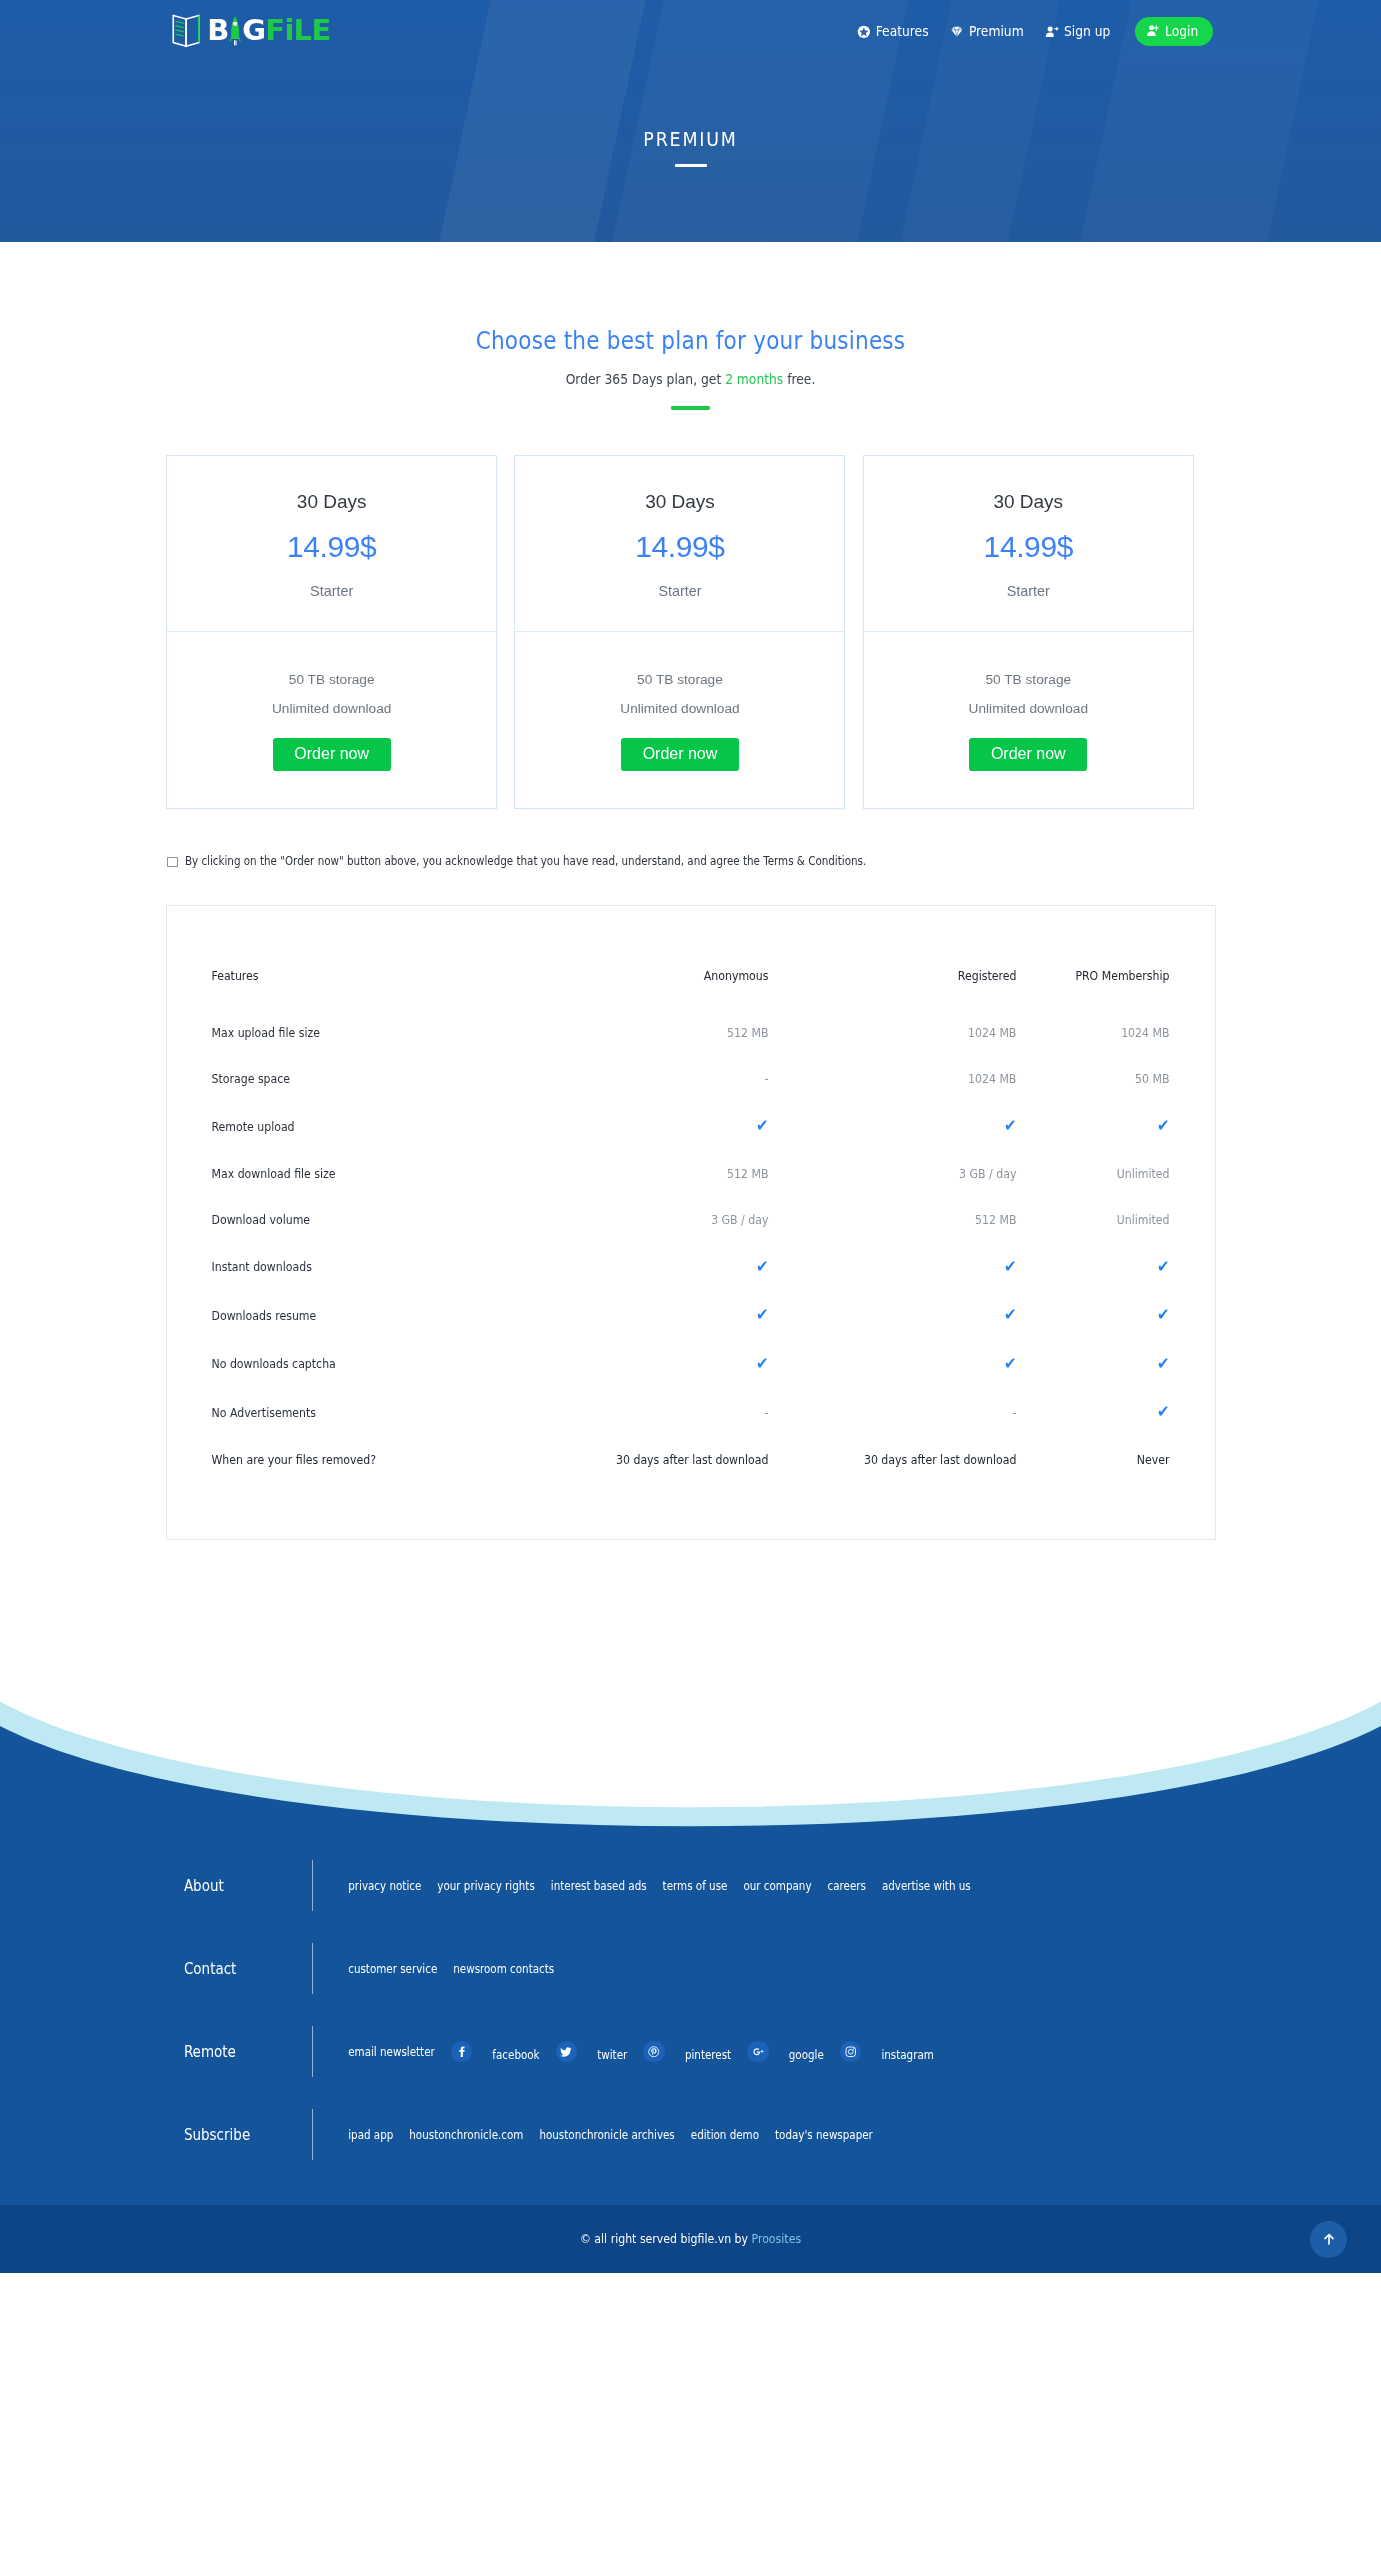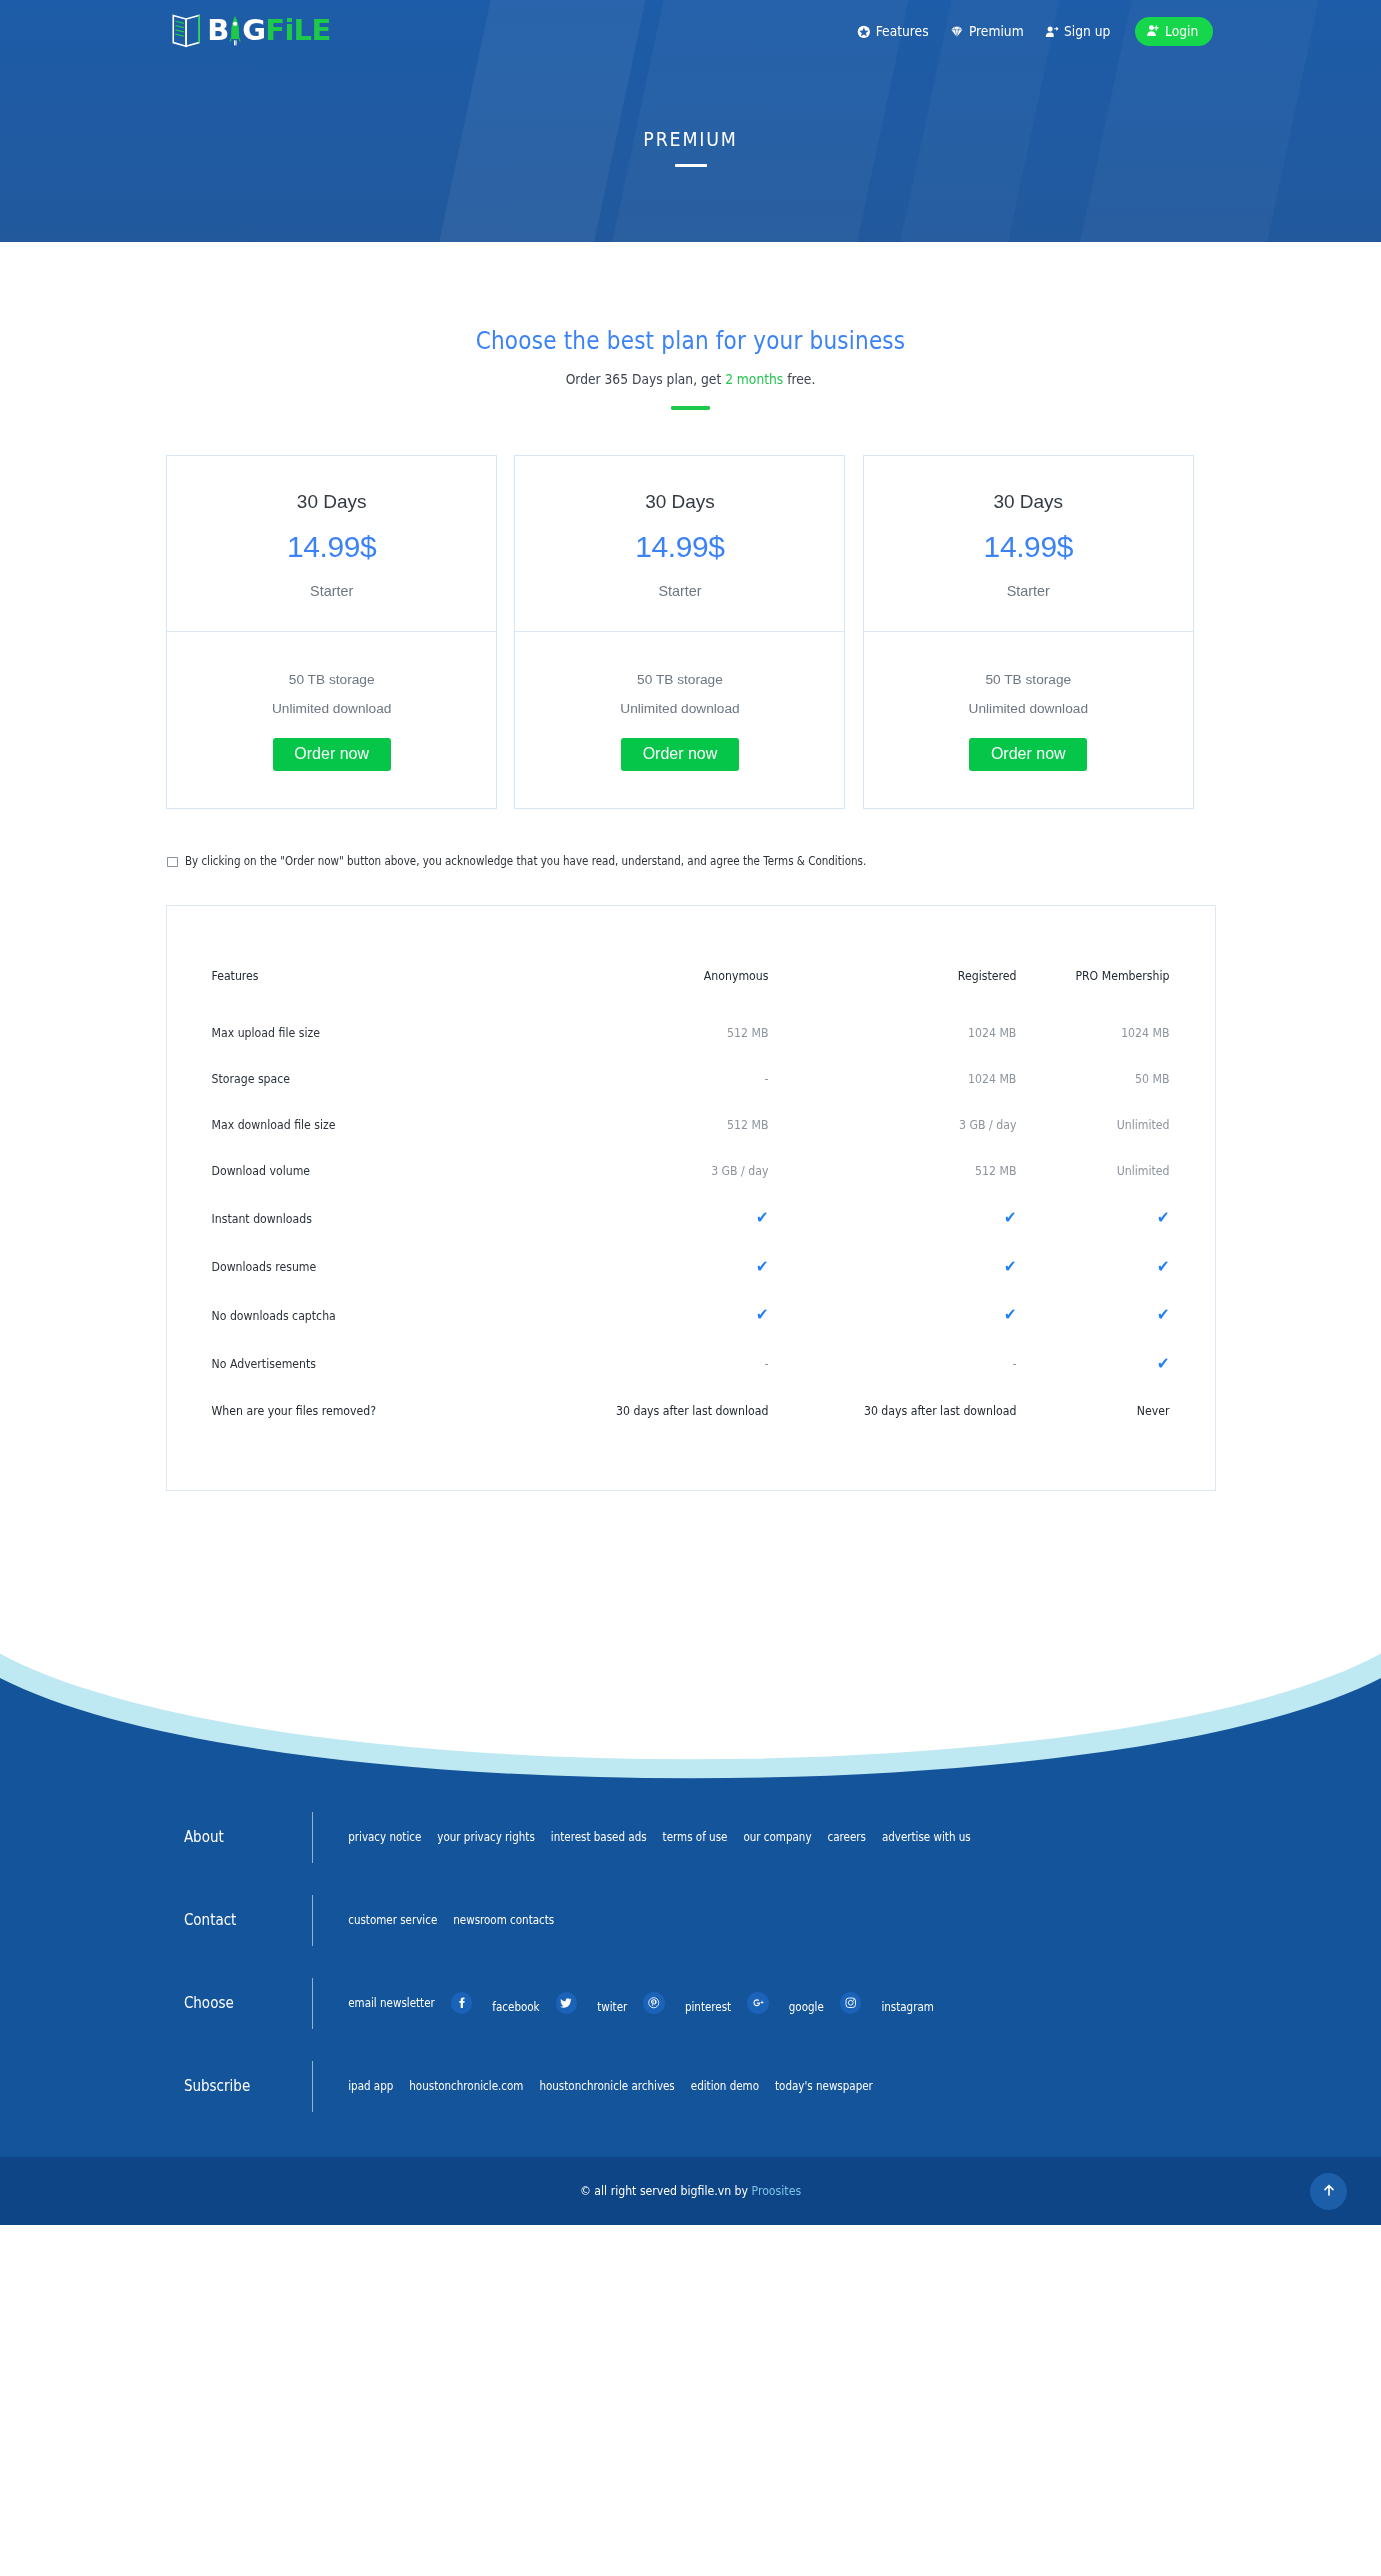--- a/index.html
+++ b/index.html
@@ -518,20 +518,26 @@
               <td class="cell-val">1024 MB</td>
               <td class="cell-val">1024 MB</td>
             </tr>
             <tr>
               <td class="feat-name">Storage space</td>
               <td class="cell-val">-</td>
               <td class="cell-val">1024 MB</td>
               <td class="cell-val">50 MB</td>
             </tr>
             <tr>
+              <td class="feat-name">Remote upload</td>
+              <td><span class="tick">✔</span></td>
+              <td><span class="tick">✔</span></td>
+              <td><span class="tick">✔</span></td>
+            </tr>
+            <tr>
               <td class="feat-name">Max download file size</td>
               <td class="cell-val">512 MB</td>
               <td class="cell-val">3 GB / day</td>
               <td class="cell-val">Unlimited</td>
             </tr>
             <tr>
               <td class="feat-name">Download volume</td>
               <td class="cell-val">3 GB / day</td>
               <td class="cell-val">512 MB</td>
               <td class="cell-val">Unlimited</td>
@@ -596,21 +602,21 @@
       </div>
       <div class="f-row">
         <div class="f-label">Contact</div>
         <div class="f-divider"></div>
         <div class="f-links">
           <div class="f-link">customer service</div>
           <div class="f-link">newsroom contacts</div>
         </div>
       </div>
       <div class="f-row">
-        <div class="f-label">Choose</div>
+        <div class="f-label">Remote</div>
         <div class="f-divider"></div>
         <div class="f-links">
           <div class="f-link">email newsletter</div>
           <div class="f-social">
             <span class="f-social-icon">
               <svg width="11.5" height="11.5" viewBox="0 0 16 16">
                 <path d="M10.2 3.2h1.6V0.6h-2.1C7.9 0.6 6.6 1.8 6.6 3.7V5.4H4.6v2.7h2V15.4h3V8.1h2.1l0.4-2.7H9.6V4.1c0-0.6 0.2-0.9 0.6-0.9z" fill="#fff"></path>
               </svg>
             </span>
             <span class="f-link">facebook</span>

